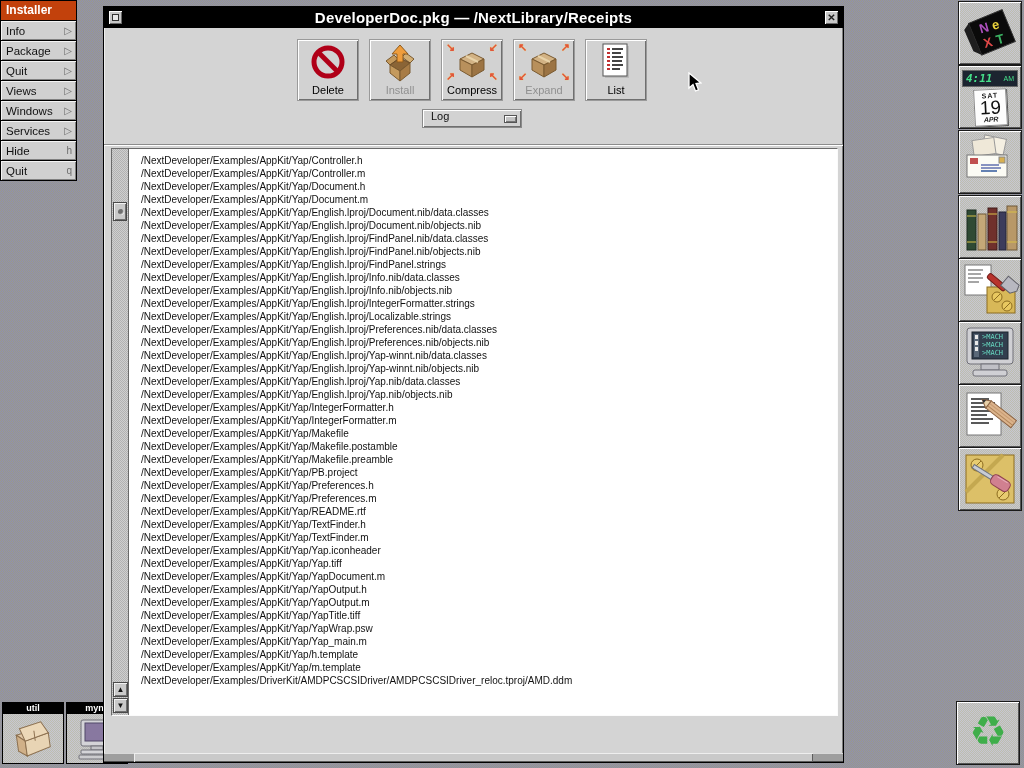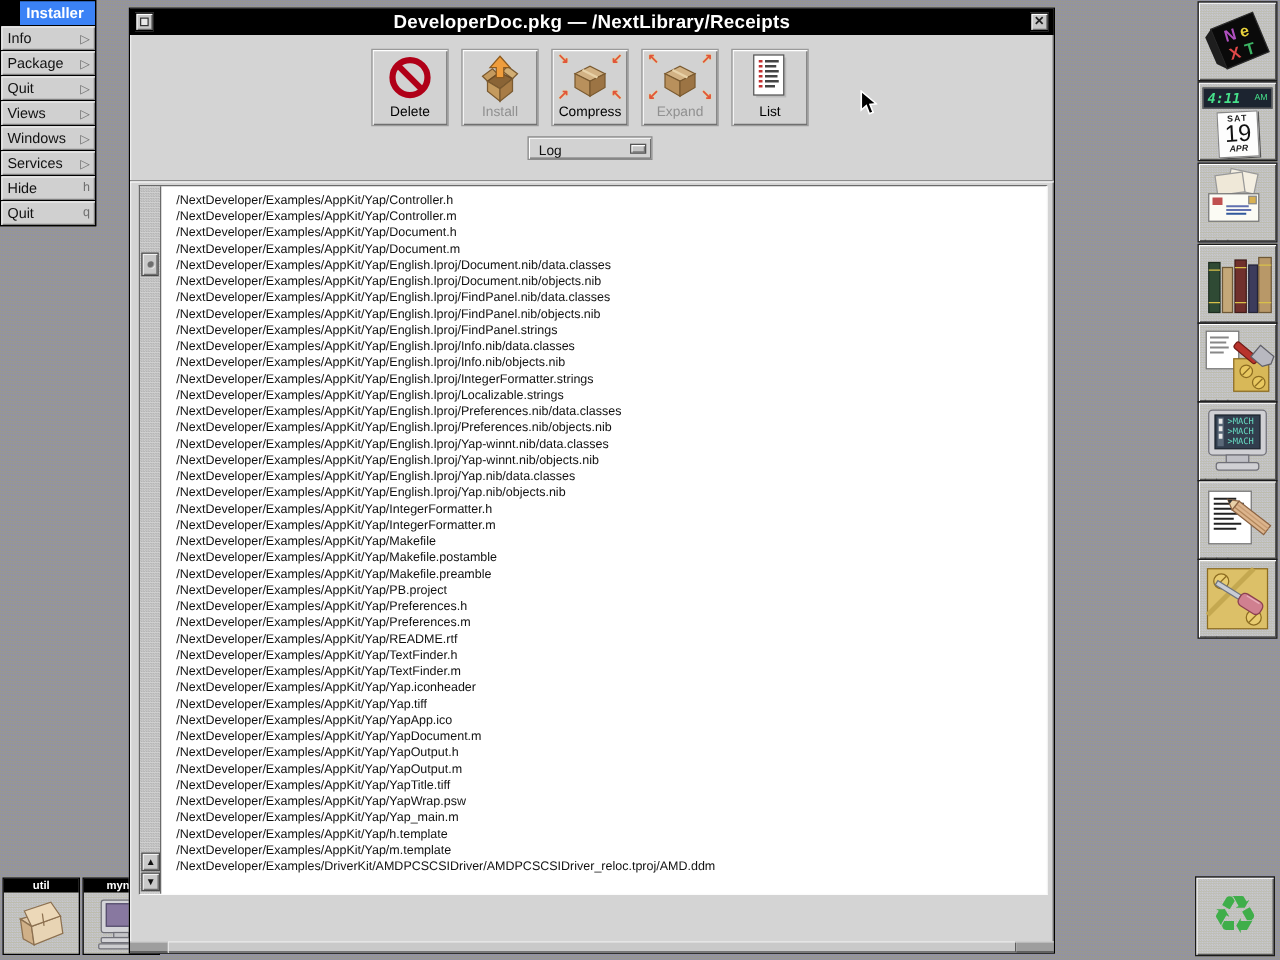--- a/index.html
+++ b/index.html
@@ -8,22 +8,22 @@
     font-family:"Liberation Sans", sans-serif;
     background-image: repeating-conic-gradient(#8f8fb0 0% 25%, #9a9a88 0% 50%);
     background-size:2px 2px;
     position:relative;
     -webkit-font-smoothing:none;
   }
 
   
   .menu { position:absolute; left:0; top:0; width:77px; background:#000;
           border:1px solid #000; z-index:5; }
-  .menu-title { height:19px; background:#3b82f6; color:#fff; font-size:12px;
-                font-weight:bold; line-height:19px; padding-left:5px;margin-left:15px; }
+  .menu-title { height:19px; background:#c2410c; color:#fff; font-size:12px;
+                font-weight:bold; line-height:19px; padding-left:5px; }
   .menu-item { height:19px; background:#d0d0d0; margin-top:1px; font-size:11.5px;
                color:#111; display:flex; justify-content:space-between; align-items:center;
                padding:0 4px 0 5px;
                box-shadow: inset 1px 1px 0 #f4f4f4, inset -1px -1px 0 #808080; }
   .menu-item .accel { color:#6e6e6e; font-size:10px; }
 
   
   .window { position:absolute; left:103px; top:6px; width:741px; height:757px;
             background:#d4d4d4; border:1px solid #000; z-index:3;
             box-shadow: inset 1px 1px 0 #eeeeee, inset -1px -1px 0 #7c7c7c; }
@@ -46,21 +46,21 @@
                    display:flex; align-items:center; justify-content:center; }
   .tool-btn .lbl { position:absolute; left:0; right:0; bottom:4px; text-align:center;
                    font-size:11px; color:#000; }
   .tool-btn.disabled .lbl { color:#909090; }
   .corner-arrow { position:absolute; font-size:11px; font-weight:bold; color:#e0543c;
                   text-shadow:0 0 1px #ffd24a; line-height:1; }
 
   .popup { position:absolute; left:318px; top:81px; width:100px; height:19px;
            background:#d2d2d2; border:1px solid #8a8a8a; font-size:11px; color:#111;
            box-shadow: inset 1px 1px 0 #ffffff, inset -1px -1px 0 #6f6f6f;
-           display:flex; align-items:flex-end; padding-left:8px; }
+           display:flex; align-items:flex-start; padding-left:8px; }
   .popup-glyph { position:absolute; right:4px; top:5px; width:13px; height:8px;
                  background:#c4c4c4; border:1px solid #555;
                  box-shadow: inset 1px 1px 0 #fff, inset -1px -1px 0 #777; }
 
   
   .listbox { position:absolute; left:7px; top:141px; width:727px; height:568px;
              background:#ffffff;
              border:1px solid; border-color:#6a6a6a #fbfbfb #fbfbfb #6a6a6a; }
   .vscroll { position:absolute; left:0; top:0; bottom:0; width:17px;
              background-image:repeating-conic-gradient(#b2b2b2 0% 25%, #cfcfcf 0% 50%);
@@ -294,21 +294,20 @@
         <div class="file-line">/NextDeveloper/Examples/AppKit/Yap/Makefile.postamble</div>
         <div class="file-line">/NextDeveloper/Examples/AppKit/Yap/Makefile.preamble</div>
         <div class="file-line">/NextDeveloper/Examples/AppKit/Yap/PB.project</div>
         <div class="file-line">/NextDeveloper/Examples/AppKit/Yap/Preferences.h</div>
         <div class="file-line">/NextDeveloper/Examples/AppKit/Yap/Preferences.m</div>
         <div class="file-line">/NextDeveloper/Examples/AppKit/Yap/README.rtf</div>
         <div class="file-line">/NextDeveloper/Examples/AppKit/Yap/TextFinder.h</div>
         <div class="file-line">/NextDeveloper/Examples/AppKit/Yap/TextFinder.m</div>
         <div class="file-line">/NextDeveloper/Examples/AppKit/Yap/Yap.iconheader</div>
         <div class="file-line">/NextDeveloper/Examples/AppKit/Yap/Yap.tiff</div>
-        <div class="file-line">/NextDeveloper/Examples/AppKit/Yap/YapApp.ico</div>
         <div class="file-line">/NextDeveloper/Examples/AppKit/Yap/YapDocument.m</div>
         <div class="file-line">/NextDeveloper/Examples/AppKit/Yap/YapOutput.h</div>
         <div class="file-line">/NextDeveloper/Examples/AppKit/Yap/YapOutput.m</div>
         <div class="file-line">/NextDeveloper/Examples/AppKit/Yap/YapTitle.tiff</div>
         <div class="file-line">/NextDeveloper/Examples/AppKit/Yap/YapWrap.psw</div>
         <div class="file-line">/NextDeveloper/Examples/AppKit/Yap/Yap_main.m</div>
         <div class="file-line">/NextDeveloper/Examples/AppKit/Yap/h.template</div>
         <div class="file-line">/NextDeveloper/Examples/AppKit/Yap/m.template</div>
         <div class="file-line">/NextDeveloper/Examples/DriverKit/AMDPCSCSIDriver/AMDPCSCSIDriver_reloc.tproj/AMD.ddm</div>
       </div>

